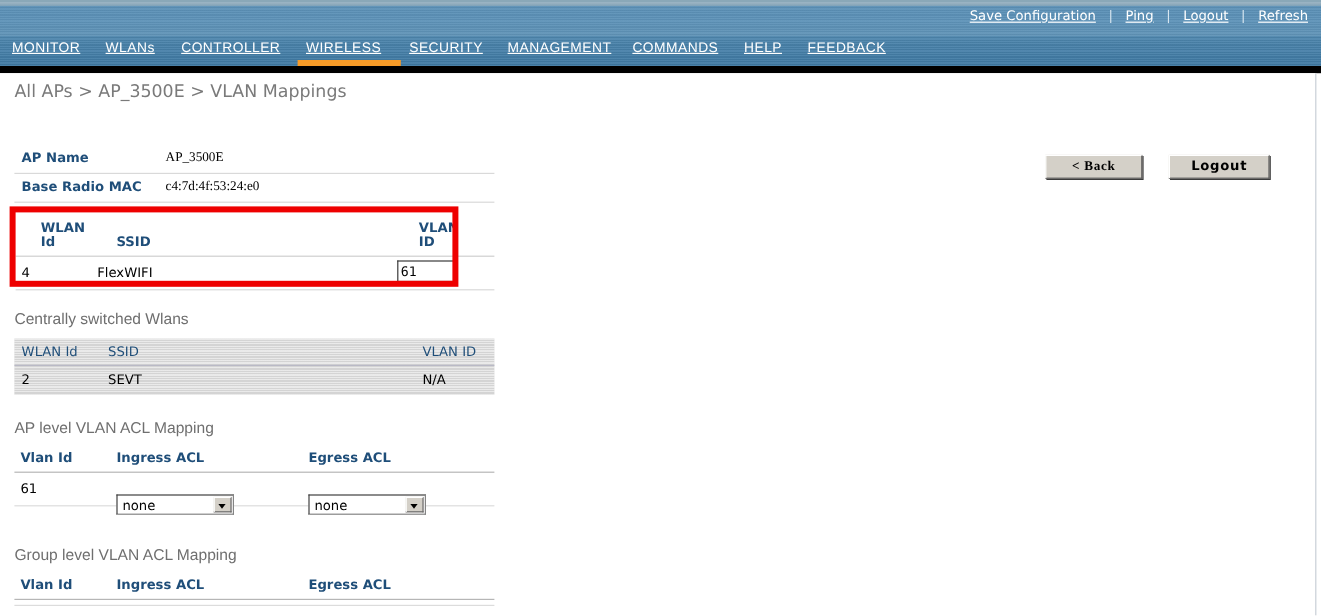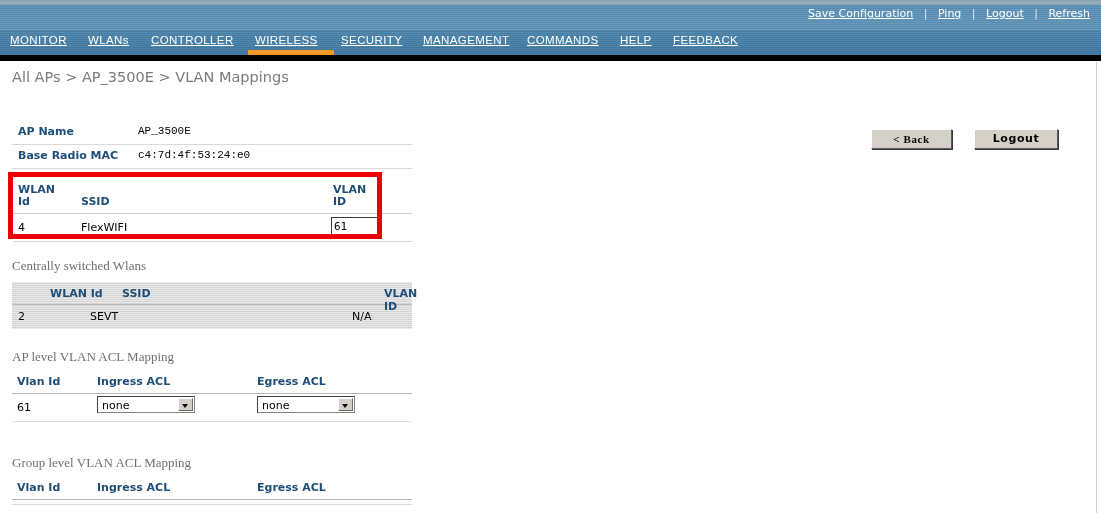--- a/index.html
+++ b/index.html
@@ -135,21 +135,21 @@
     position: absolute; left: 6px; top: 4px;
     font-weight: bold;
     color: #1f4e79;
     font-size: 11px;
     font-family: "DejaVu Sans", sans-serif;
   }
   .info-value {
     position: absolute; left: 126px; top: 4px;
     color: #000;
     font-size: 11px;
-    font-family: Liberation Mono, monospace;
+    font-family: Liberation Serif, serif;
   }
 
   
   .redbox {
     position: absolute;
     left: 8px; top: 111px;
     width: 374px; height: 67px;
     border: 5px solid #ee0000;
     box-sizing: border-box;
     background: transparent;
@@ -168,20 +168,21 @@
     height: 36px;
     border-bottom: 1px solid #cfcfcf;
   }
   .ls-head .h {
     position: absolute;
     font-weight: bold;
     color: #1f4e79;
     font-size: 11px;
     line-height: 12px;
     font-family: "DejaVu Sans", sans-serif;
+    margin-left: 16px;
   }
   .ls-h-wlan { left: 5px; top: 7px; }
   .ls-h-ssid { left: 68px; top: 19px; }
   .ls-h-vlan { left: 320px; top: 7px; }
   .ls-row {
     position: relative;
     height: 27px;
     border-bottom: 1px solid #d9d9d9;
   }
   .ls-row .c { position: absolute; font-size: 11px; font-family: "DejaVu Sans", sans-serif;}
@@ -202,45 +203,44 @@
     box-sizing: content-box;
     outline: none;
   }
 
   
   .sect-title {
     position: absolute;
     left: 12px;
     font-size: 13px;
     color: #6f6f6f;
-    font-family: Liberation Serif, serif;
+    font-family: Liberation Sans, sans-serif;
     white-space: nowrap;
   }
 
   
   .cs-table {
     position: absolute;
     left: 12px; top: 221px;
     width: 400px;
     background:
       repeating-linear-gradient(0deg, rgba(255,255,255,0.45) 0px, rgba(255,255,255,0.45) 1px, rgba(0,0,0,0.02) 1px, rgba(0,0,0,0.02) 2px),
       #d8d8d8;
   }
   .cs-head {
     position: relative;
     height: 22px;
     border-bottom: 1px solid #b9b9c6;
   }
   .cs-head .h {
     position: absolute; top: 5px;
-    font-weight: bold;
+    font-weight: normal;
     color: #1f4e79;
     font-size: 11px;
     font-family: "DejaVu Sans", sans-serif;
-    margin-left: 32px;
   }
   .cs-h-id { left: 6px; }
   .cs-h-ssid { left: 78px; }
   .cs-h-vlan { left: 340px; }
   .cs-row { position: relative; height: 24px; }
   .cs-row .c {
     position: absolute; top: 5px;
     font-size: 11px;
     font-family: "DejaVu Sans", sans-serif;
     color: #000;
@@ -275,21 +275,21 @@
     height: 27px;
     border-bottom: 1px solid #dcdcdc;
   }
   .acl-row .c {
     position: absolute; top: 7px; left: 5px;
     font-size: 11px;
     font-family: "DejaVu Sans", sans-serif;
   }
   .sel {
     position: absolute;
-    top: 2px;
+    top: 18px;
     width: 98px; height: 17px;
     background: #ffffff;
     border: 1px solid #848484;
     border-top-color: #404040;
     border-left-color: #404040;
     box-sizing: border-box;
   }
   .sel .txt {
     position: absolute;
     left: 4px; top: 2px;

